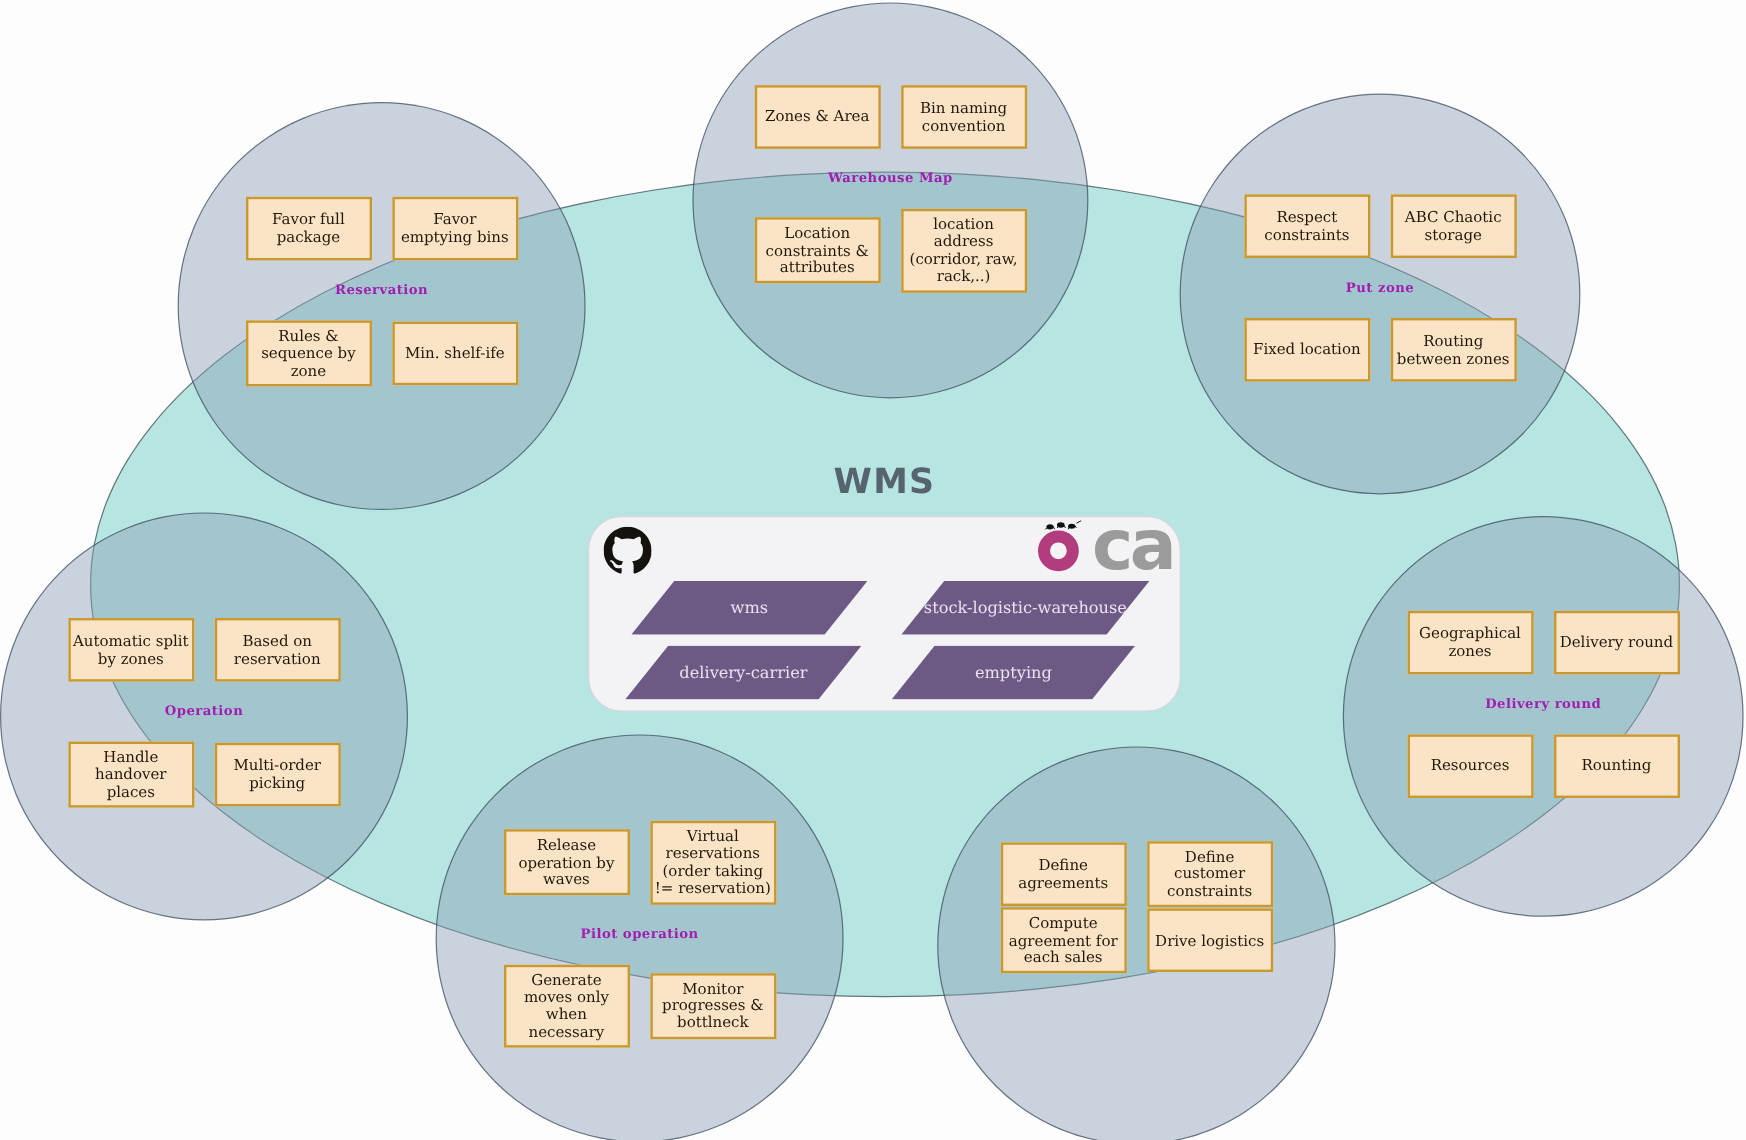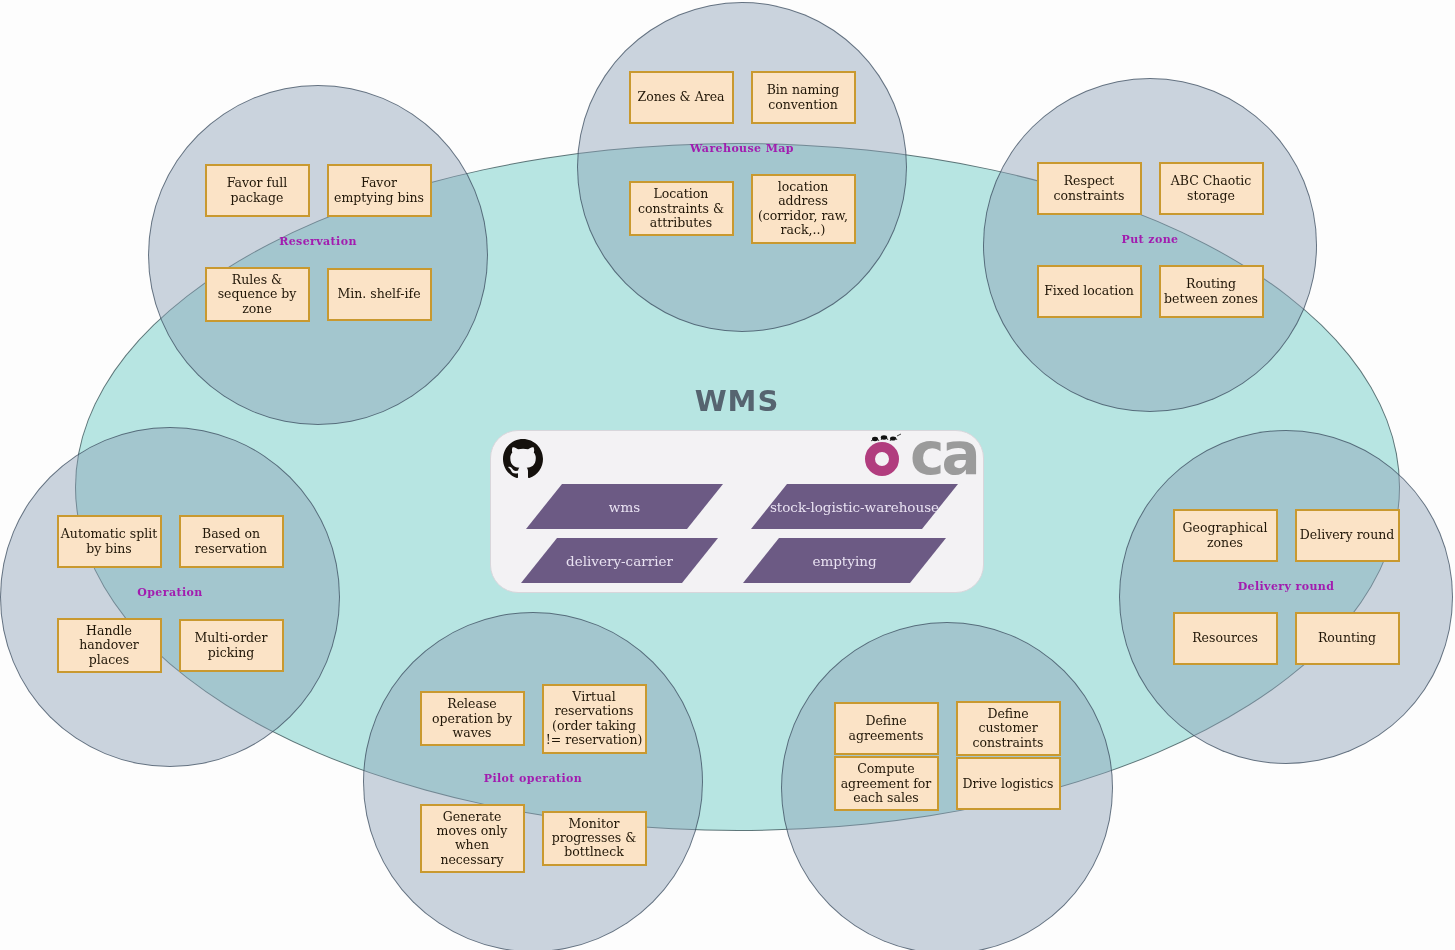--- a/index.html
+++ b/index.html
@@ -105,21 +105,21 @@
     <div class="box-row">
       <div class="node-box">Fixed location</div>
       <div class="node-box">Routing between zones</div>
     </div>
   </div>
 </div>
 
 <div class="cluster" style="left:0px;top:427px;width:340px;height:340px">
   <div class="cluster-content" style="padding-top:87px">
     <div class="box-row">
-      <div class="node-box">Automatic split by bins</div>
+      <div class="node-box">Automatic split by zones</div>
       <div class="node-box">Based on reservation</div>
     </div>
     <div class="cluster-title">Operation</div>
     <div class="box-row">
       <div class="node-box">Handle handover places</div>
       <div class="node-box">Multi-order picking</div>
     </div>
   </div>
 </div>
 

